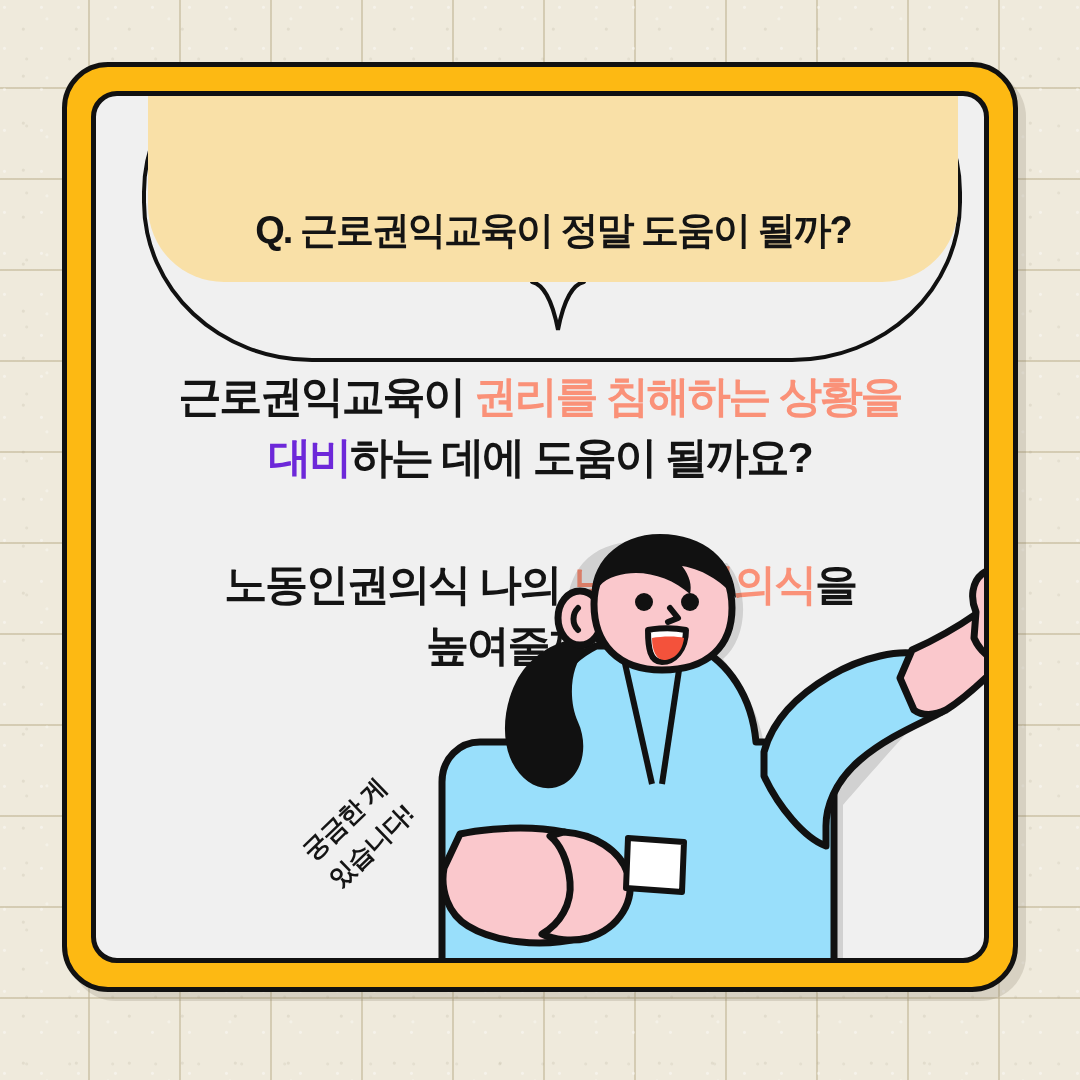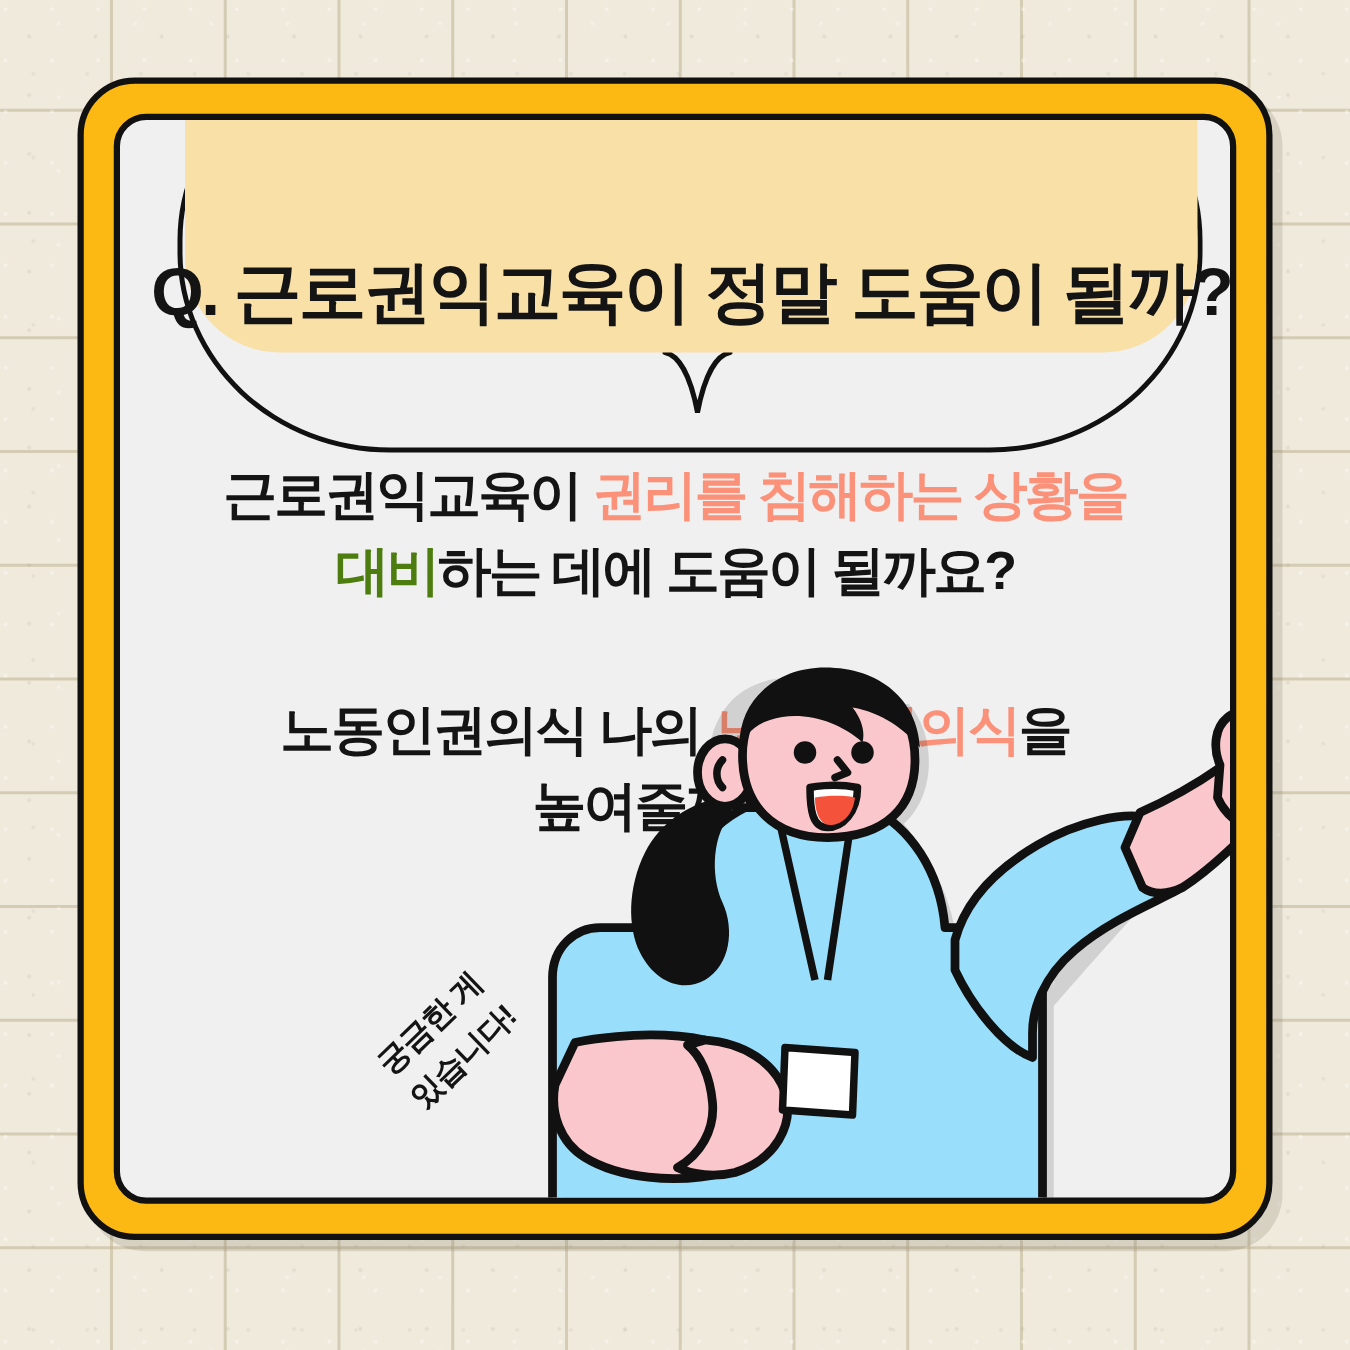--- a/index.html
+++ b/index.html
@@ -71,22 +71,22 @@
     left:52px; top:-74px;
     width:810px; height:260px;
     border-radius:76px;
     background:#F9E0A7;
   }
   #bubble-title{
     position:absolute;
     left:52px; top:-74px;
     width:810px; height:260px;
     display:flex; align-items:flex-end; justify-content:center;
-    padding-bottom:11px;
-    font-size:54px; font-weight:700; letter-spacing:-2px;
+    padding-bottom:26px;
+    font-size:38px; font-weight:700; letter-spacing:-2px;
     color:#141414; white-space:nowrap;
   }
 
   
   #body-copy{
     position:absolute;
     left:0; right:0; top:270px;
     text-align:center;
     font-size:43px; font-weight:700; letter-spacing:-2.2px;
     color:#141414; line-height:1.42;
@@ -141,21 +141,21 @@
     <div id="bubble-fill" style="background: rgb(249, 224, 167);"></div>
     <div id="bubble-title">Q. 근로권익교육이 정말 도움이 될까?</div>
 
     <div id="body-copy" style="color: rgb(20, 20, 20);">
 
       <div class="para">
         <div>
           <span>근로권익교육이 </span><span class="hl" style="color: rgb(250, 145, 120);">권리를 침해하는 상황을</span>
         </div>
         <div>
-          <span class="hl" style="color: #4d7c0f;">대비</span><span>하는 데에 도움이 될까요?</span>
+          <span class="hl" style="color: #6d28d9;">대비</span><span>하는 데에 도움이 될까요?</span>
         </div>
       </div>
 
       <div class="para">
         <div>
           <span>노동인권의식 나의 </span><span class="hl" style="color: rgb(250, 145, 120);">노동인권의식</span><span>을</span>
         </div>
         <div>
           <span>높여줄까요?</span>
         </div>

